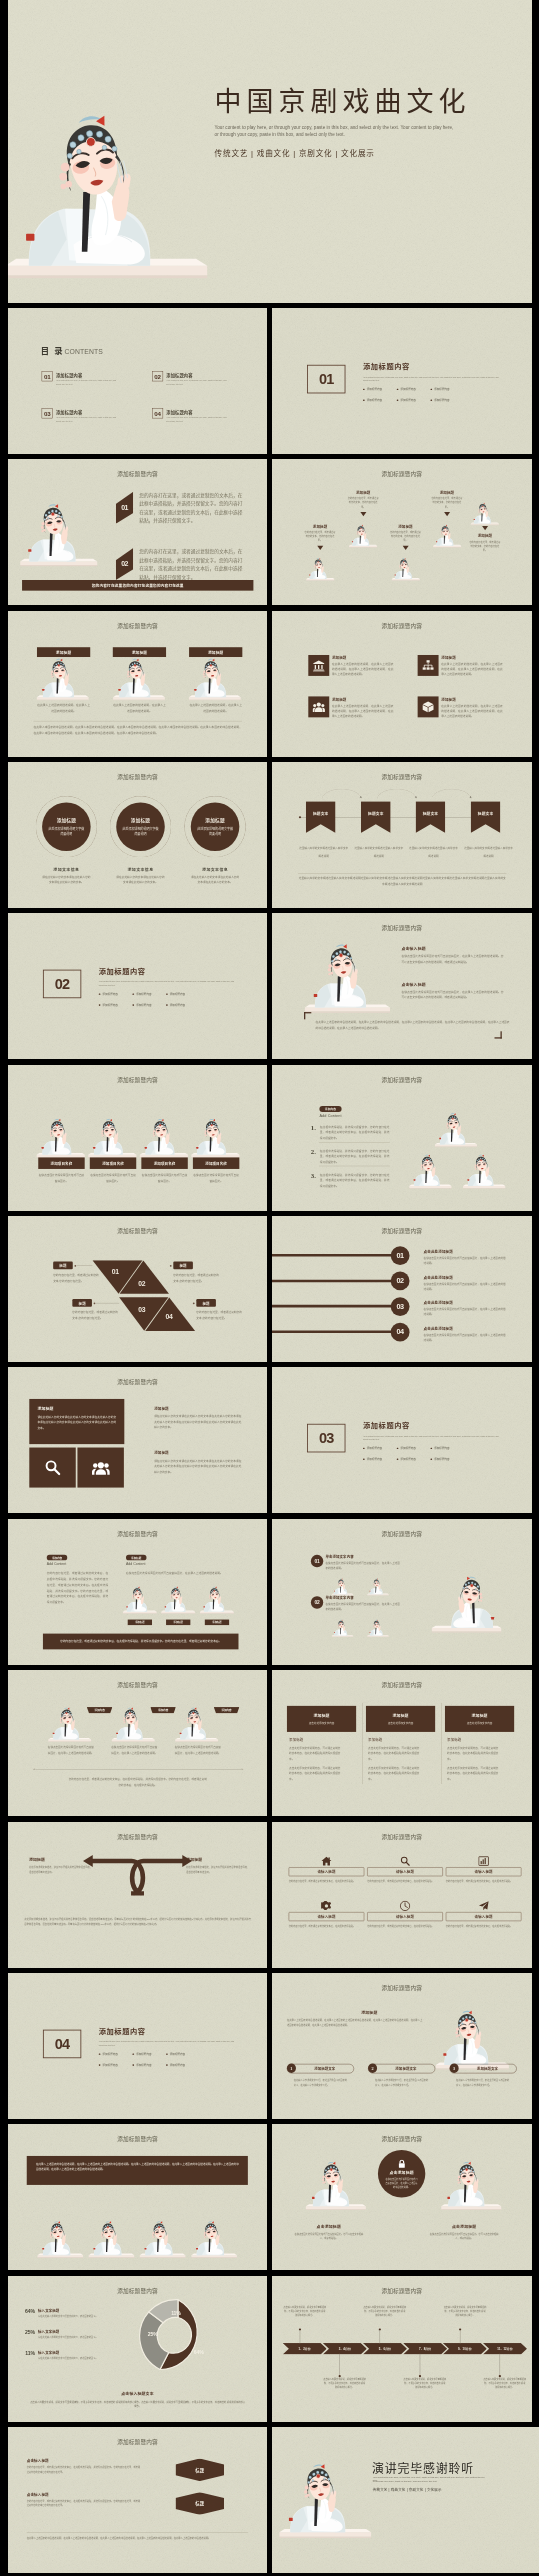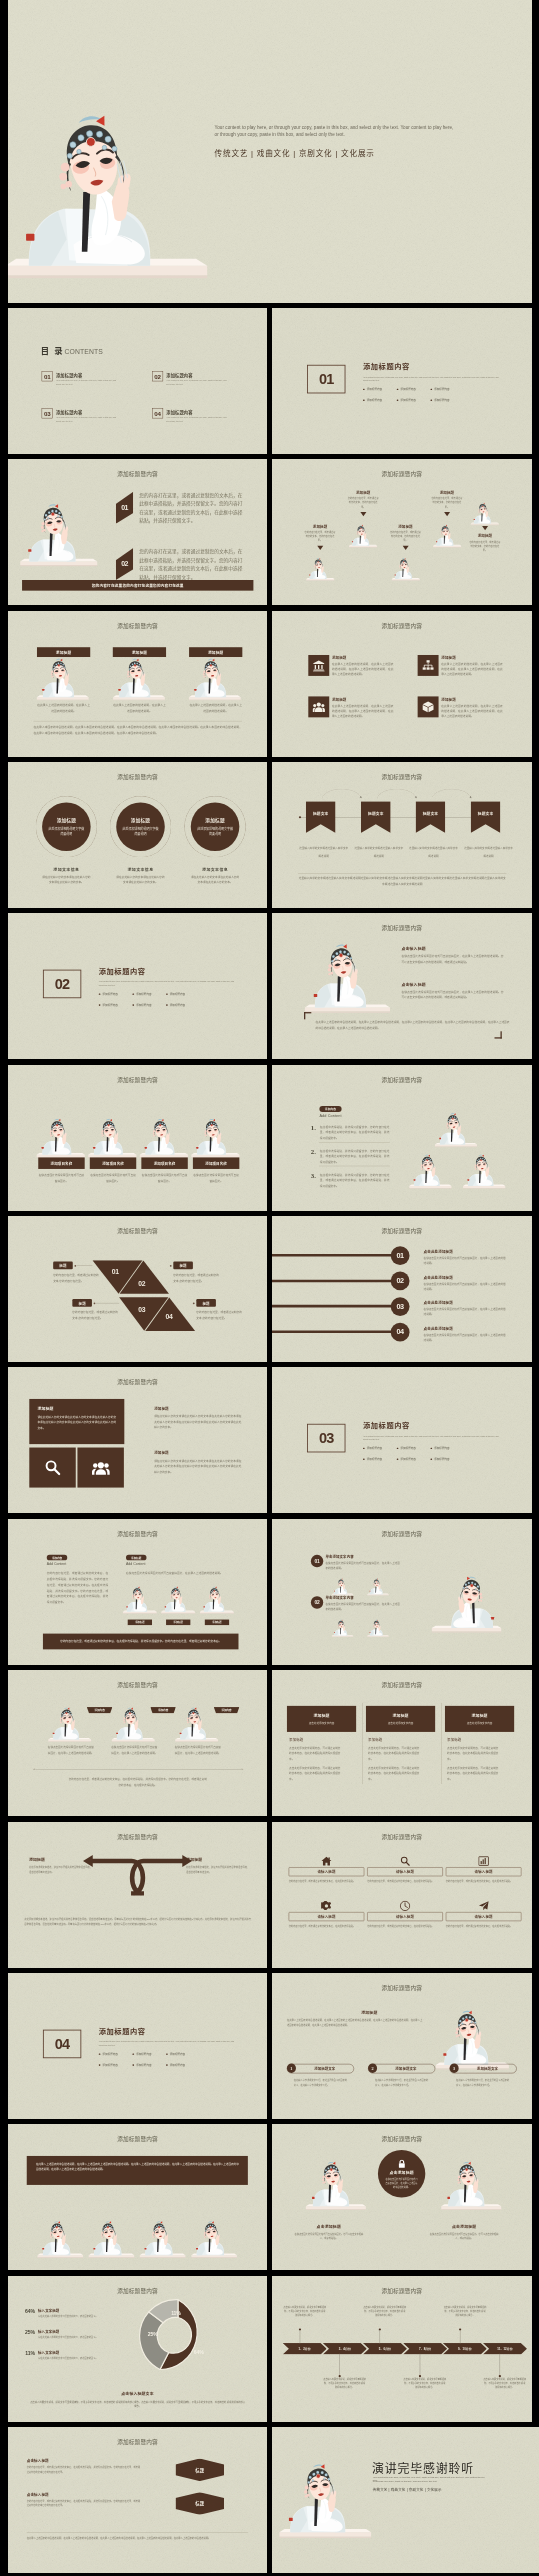--- a/index.html
+++ b/index.html
@@ -401,20 +401,21 @@
             <feComponentTransfer>
               <feFuncA type="linear" slope="0.30" intercept="0"></feFuncA>
             </feComponentTransfer>
           </filter>
           <rect width="100%" height="100%" filter="url(#pn)"></rect>
         </svg>
       </div>
   <svg class="hero-fig" viewBox="0 0 300 320" preserveAspectRatio="xMidYMax meet">
         <use href="#operafig"></use>
       </svg>
+  <div class="hero-t">中国京剧戏曲文化</div>
   <div class="hero-sa">Your content to play here, or through your copy, paste in this box, and select only the text. Your content to play here,</div>
   <div class="hero-sb">or through your copy, paste in this box, and select only the text.</div>
   <div class="hero-tag">传统文艺 | 戏曲文化 | 京剧文化 | 文化展示</div>
 </div>
 
 <div class="slide s" style="left:7.6px;top:308px;width:259px">
       <div class="paper">
         <svg preserveAspectRatio="none" viewBox="0 0 409 230" width="259" height="146">
           <filter id="pn">
             <feTurbulence type="fractalNoise" baseFrequency="0.9" numOctaves="4" stitchTiles="stitch"></feTurbulence>

